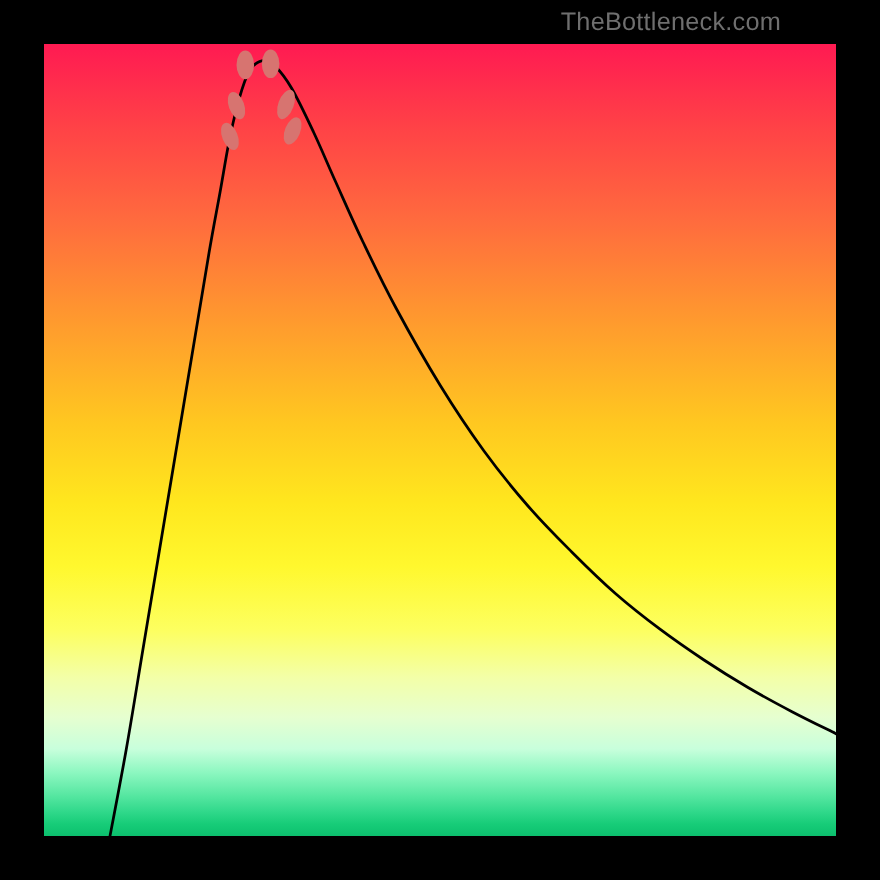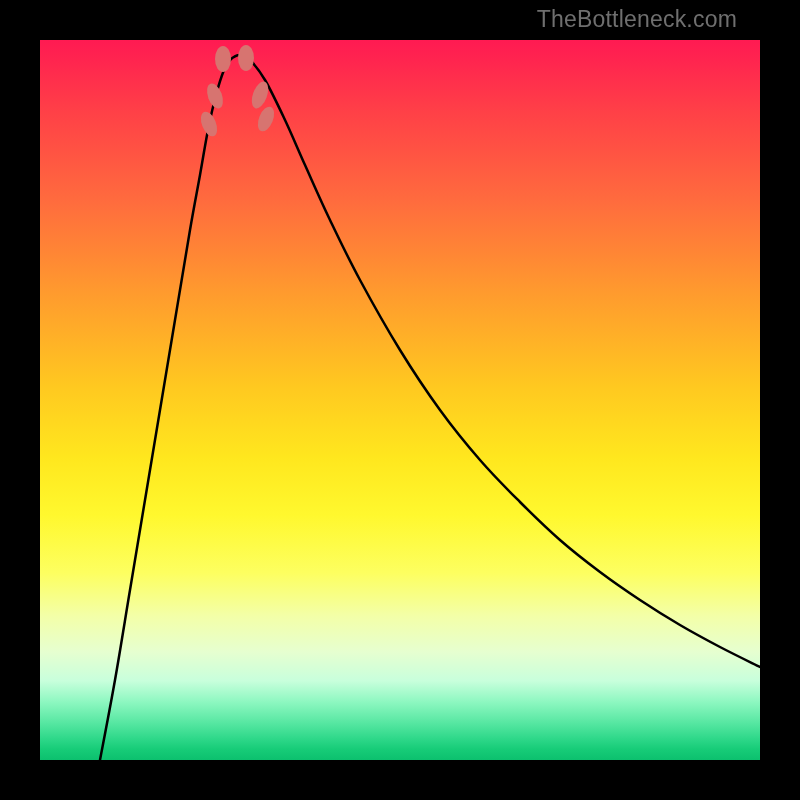--- a/index.html
+++ b/index.html
@@ -11,21 +11,20 @@
     overflow: hidden;
     font-family: Arial, Helvetica, sans-serif;
   }
   .frame {
     position: absolute;
     left: 0;
     top: 0;
     width: 720px;
     height: 800px;
     background: #000;
-    padding-left: 27px;
   }
   .plot-area {
     position: absolute;
     left: 40px;
     top: 40px;
     width: 720px;
     height: 720px;
     background: linear-gradient(
       to bottom,
       #ff1a52 0%,

